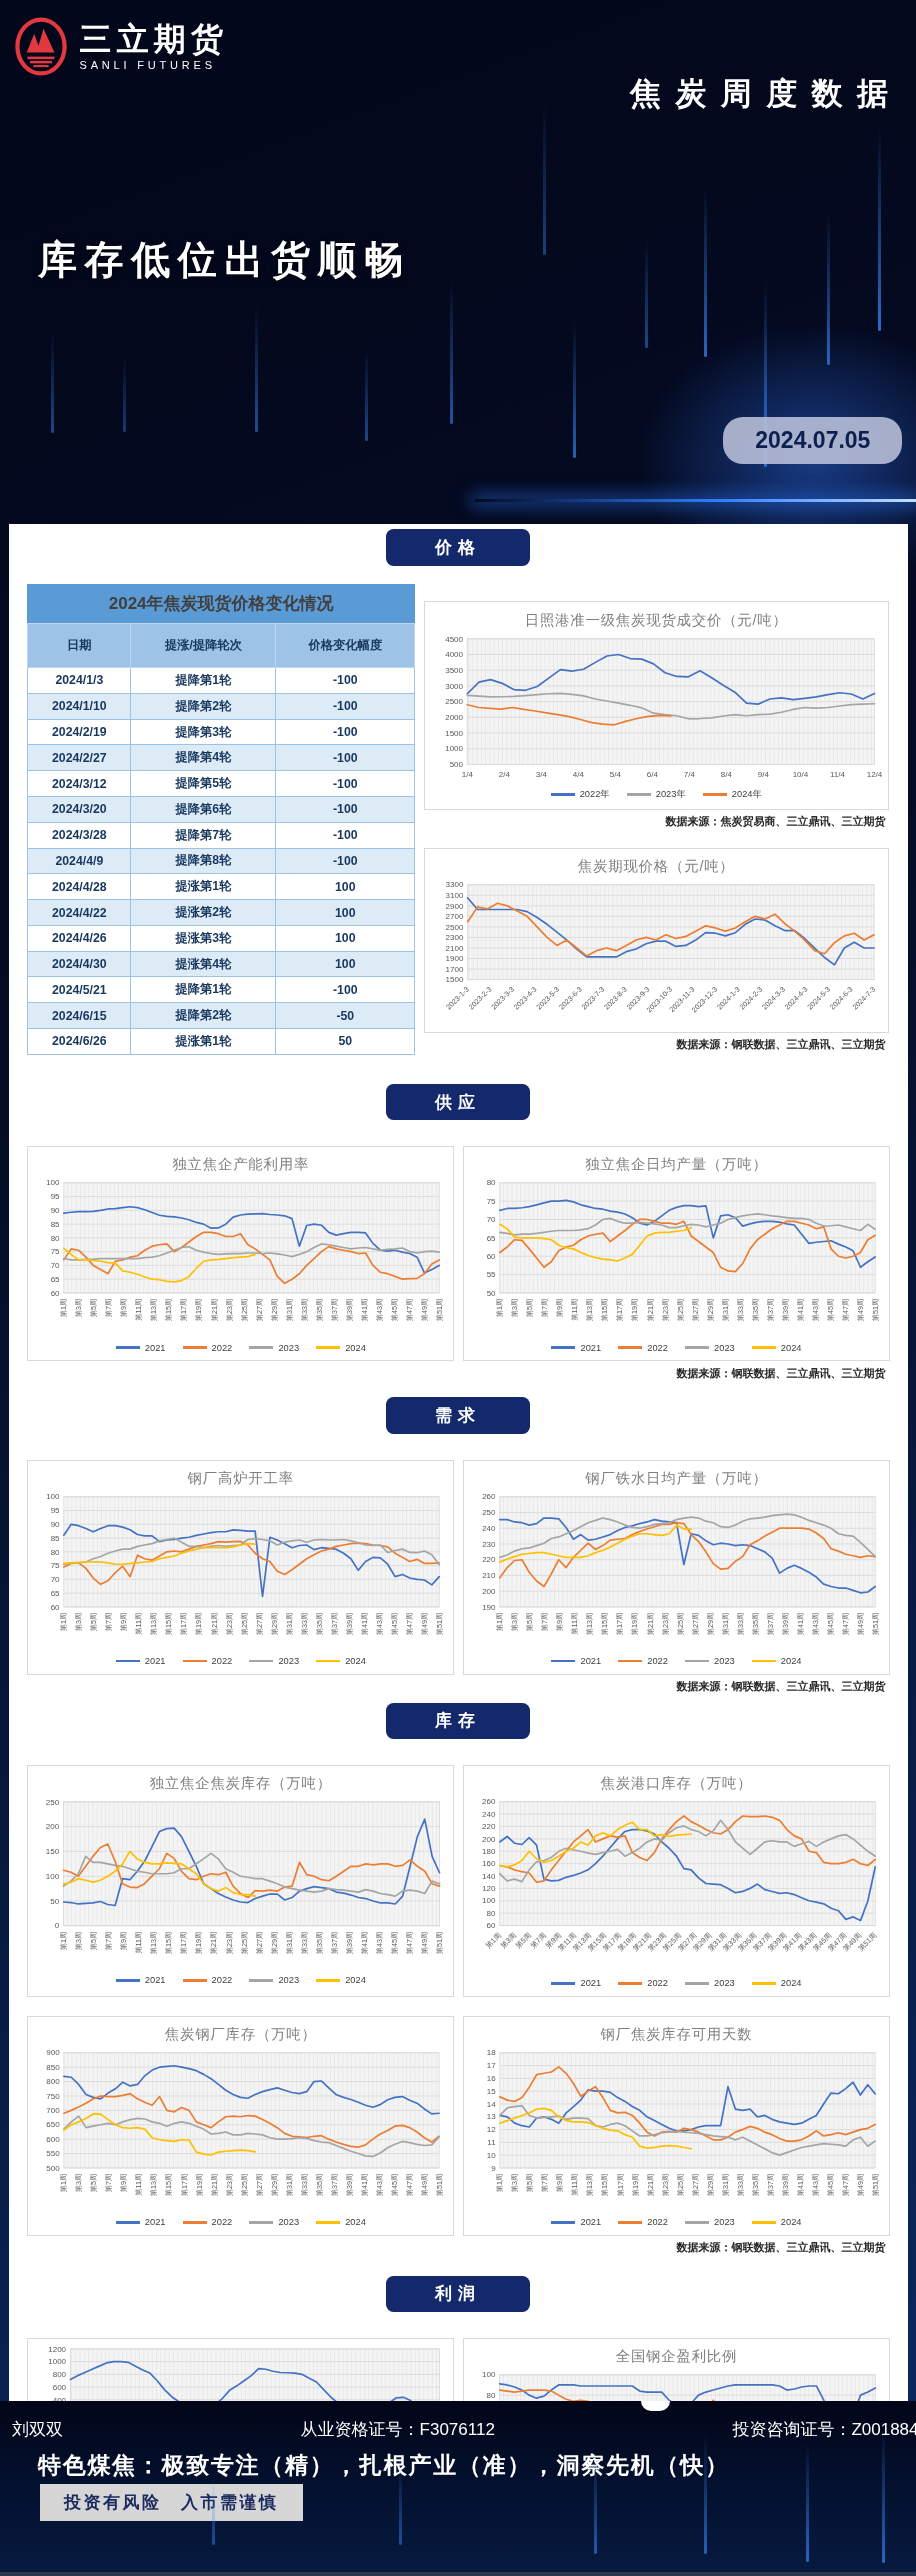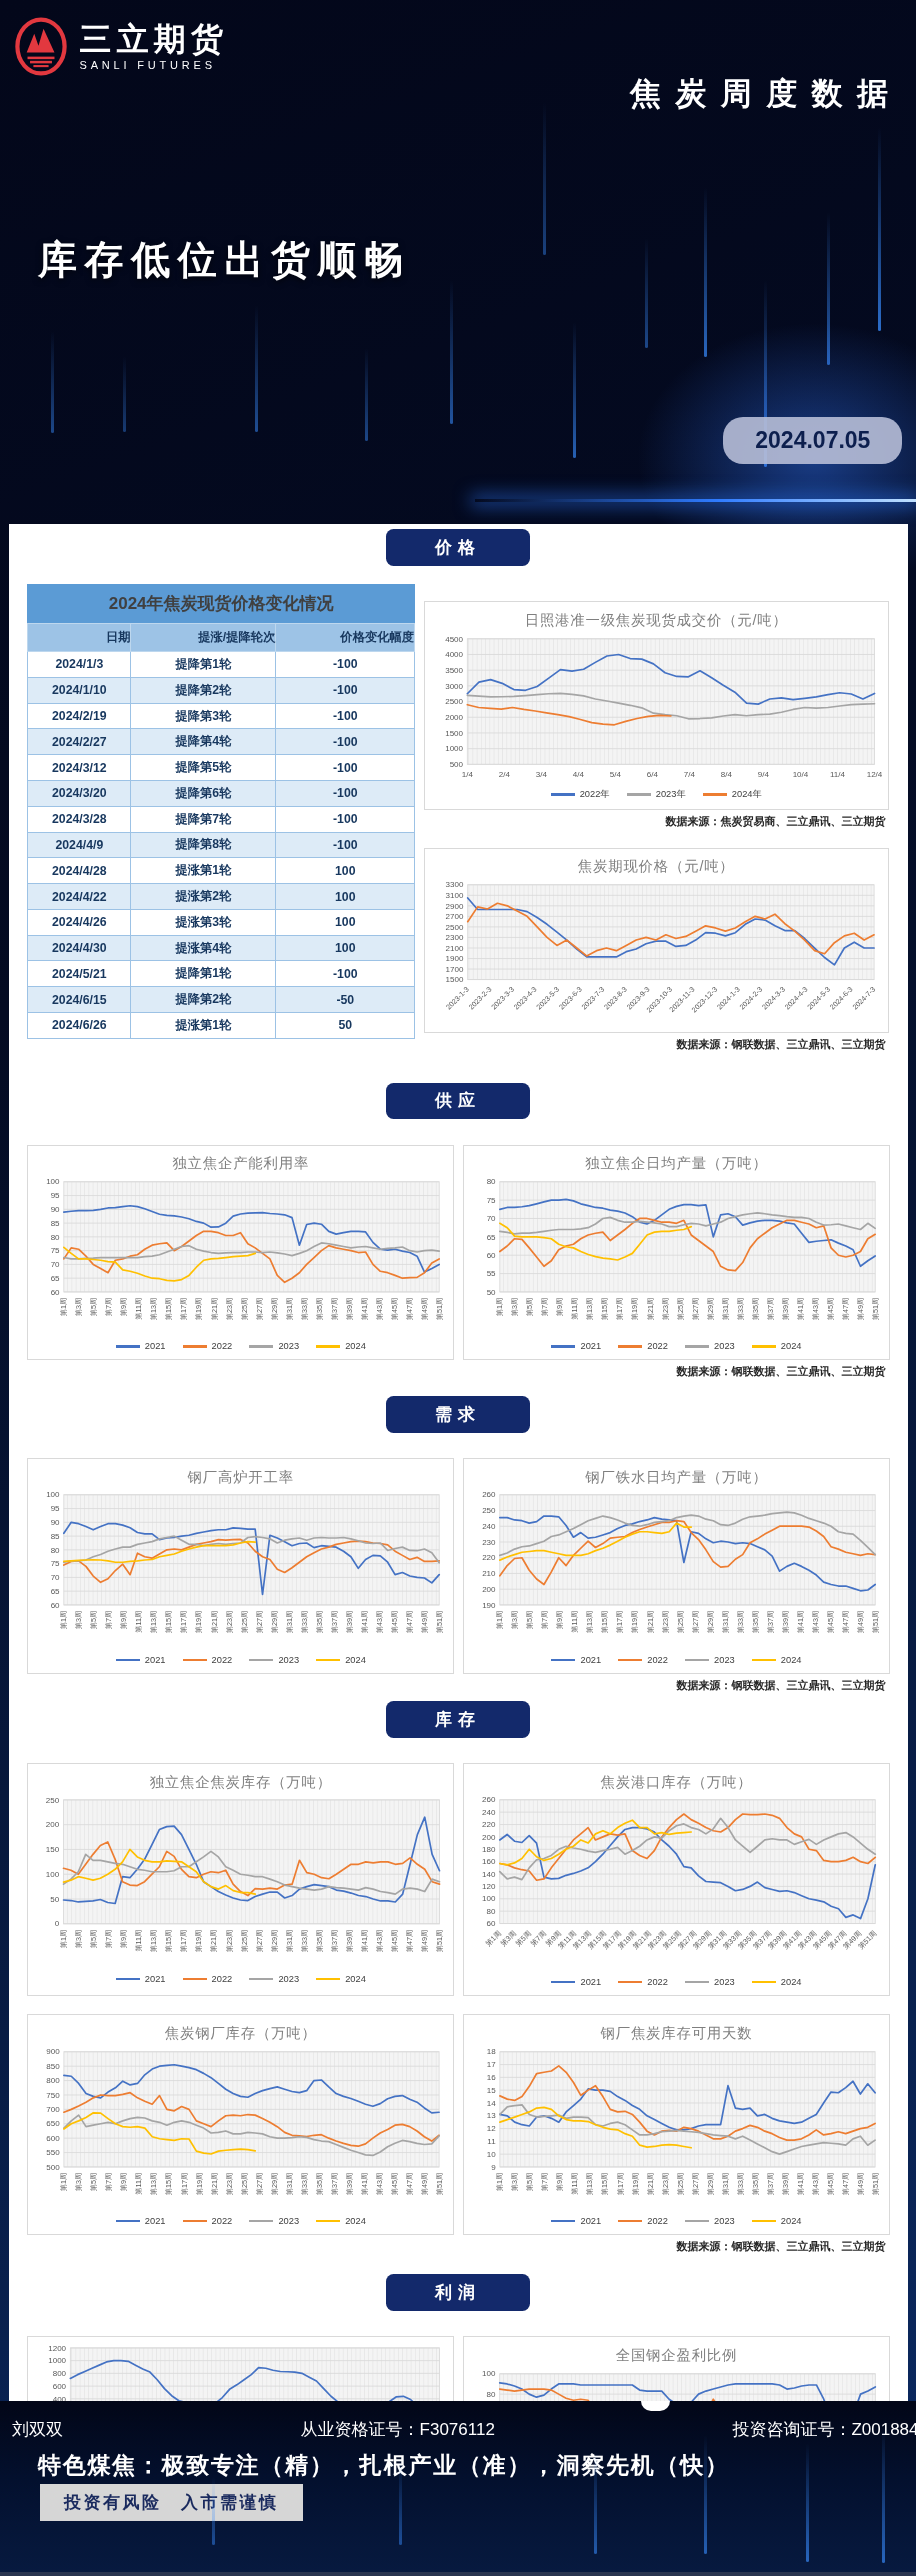--- a/index.html
+++ b/index.html
@@ -24,21 +24,21 @@
   .inner{padding:0 18.7px;}
   .badge-wrap{text-align:center;}
   .badge{display:inline-block;background:#13296b;color:#fff;font-size:17px;font-weight:bold;
     letter-spacing:6px;padding:6.8px 49px;border-radius:7.6px;margin:5.1px auto 6.8px;}
   .price-row{display:flex;gap:8.5px;align-items:flex-start;}
   
   .table-wrap{width:389px;margin-top:12px;}
   .tbl-title{background:#5B9BD5;color:#404040;font-size:17px;font-weight:bold;text-align:center;
     padding:6.8px 0;border:0.8px solid #5B9BD5;}
   table{width:100%;border-collapse:collapse;font-size:12.3px;color:#17375E;text-align:center;}
-  th{background:#9DC3E6;color:#17375E;font-weight:bold;padding:5px 0;border:0.8px solid #BDD7EE;font-size:12.3px;text-align:right;}
+  th{background:#9DC3E6;color:#17375E;font-weight:bold;padding:13px 0;border:0.8px solid #BDD7EE;font-size:12.3px;}
   td{padding:3.9px 0;border:0.8px solid #9CC2E5;font-weight:bold;}
   tbody tr:nth-child(even) td{background:#DDEBF7;}
   
   .chart-col{flex:1;display:flex;flex-direction:column;margin-top:12px;}
   .chart-box{border:0.8px solid #D9D9D9;background:#fff;padding:3.4px 5.1px 1.7px;margin-top:17px;}
   .chart-title{text-align:center;color:#7F7F7F;font-size:14.4px;padding:5.1px 0 1.7px;letter-spacing:0.8px;}
   .chart-plot{width:100%;}
   .chart-legend{display:flex;justify-content:center;gap:17px;align-items:center;padding:2.5px 0 6px;font-size:9.3px;color:#404040;}
   .chart-legend .li{display:flex;align-items:center;gap:5.1px;}
   .chart-legend i{display:inline-block;width:24px;height:2.5px;}

